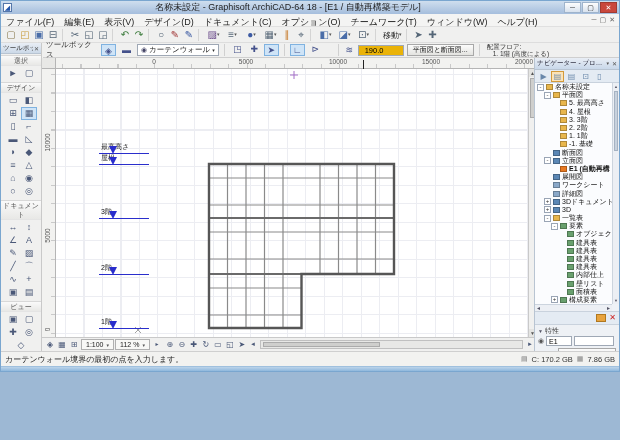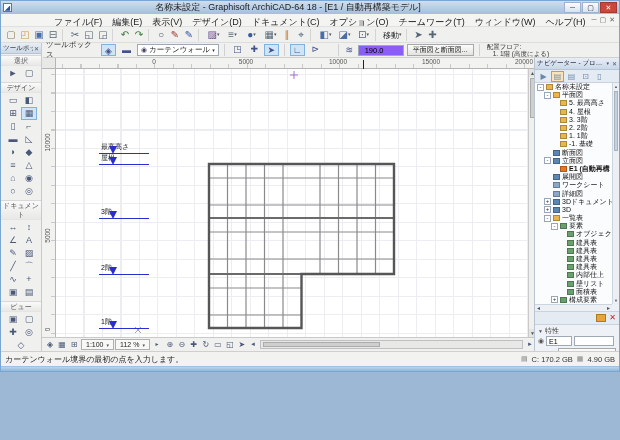--- a/index.html
+++ b/index.html
@@ -6,42 +6,42 @@
   *{box-sizing:border-box;}
   .win{position:relative;width:620px;height:372px;background:#f0f0ef;border:1px solid #7aa6cf;overflow:hidden;}
   
   .titlebar{position:absolute;left:0;top:0;right:0;height:13px;background:linear-gradient(#cfdeee,#a5bedd);display:flex;align-items:center;padding:0 2px;}
   .appicon{width:9px;height:9px;background:#fff;border:1px solid #5577aa;color:#2255aa;font-size:7px;line-height:7px;text-align:center;flex:0 0 auto;}
   .title{flex:1;text-align:center;font-size:9px;color:#1d1d1d;white-space:nowrap;overflow:hidden;}
   .wbtns{display:flex;gap:1px;flex:0 0 auto;}
   .wbtn{width:17px;height:11px;font-size:7px;line-height:10px;text-align:center;color:#333;background:linear-gradient(#fdfdfd,#d8e2ee);border:1px solid #9fb4cc;}
   .wbtn.close{background:#c9473d;color:#fff;border-color:#a03a32;}
   
-  .menubar{position:absolute;left:0;top:13px;right:0;height:13px;background:#f4f4f3;border-bottom:1px solid #e0e0e0;display:flex;align-items:center;padding-left:48px;}
+  .menubar{position:absolute;left:0;top:13px;right:0;height:13px;background:#f4f4f3;border-bottom:1px solid #e0e0e0;display:flex;align-items:center;}
   .menuitem{font-size:9px;color:#222;padding:0 5px;line-height:13px;white-space:nowrap;}
   .mdictrls{margin-left:auto;display:flex;gap:3px;padding-right:4px;}
   .mdictrls span{font-size:7px;color:#666;line-height:12px;}
   
   .toolbar1{position:absolute;left:0;top:26px;right:0;height:16px;background:#f0f0ef;border-bottom:1px solid #ddd;display:flex;align-items:center;padding-left:3px;}
   .t1i{width:14px;height:13px;font-size:10px;line-height:13px;text-align:center;color:#4a5878;flex:0 0 auto;cursor:default;}
   .t1i.dd{width:19px;}
   .t1i.dd::after{content:"▾";font-size:5px;color:#555;vertical-align:2px;}
   .t1i.txt{width:auto;font-size:8px;padding:0 2px;color:#222;}
   .t1i.sep{width:4px;border-left:1px solid #d4d4d4;margin:0 2px;height:12px;}
   
   .toolbar2{position:absolute;left:42px;top:42px;right:0;height:15px;background:#f0f0ef;border-bottom:1px solid #cfcfcf;display:flex;align-items:center;gap:3px;padding-left:3px;}
   .iblabel{font-size:7.5px;color:#333;width:52px;}
   .ibico{width:15px;height:12px;text-align:center;font-size:9px;line-height:12px;color:#44518b;}
   .ibico.hl,.geob.hl{background:#cfe4f7;border:1px solid #7fb2e0;}
   .ibdrop{height:12px;background:#fff;border:1px solid #9fa8b5;display:flex;align-items:center;font-size:7.5px;padding:0 3px;gap:2px;color:#222;}
   .ibdrop .eye{font-size:7px;color:#446;}
   .ibdrop .dd{font-size:5px;color:#333;}
   .geob{width:15px;height:12px;text-align:center;font-size:9px;line-height:11px;color:#44518b;}
   .vsep2{width:1px;height:12px;background:#d0d0d0;margin:0 2px;}
-  .ibinput{width:46px;height:11px;border:1px solid #9fa8b5;background:#8b5cf6;font-size:7.5px;padding:0 6px;font-family:inherit;}
+  .ibinput{width:46px;height:11px;border:1px solid #9fa8b5;background:#eab308;font-size:7.5px;padding:0 6px;font-family:inherit;}
   .ibbtn{height:12px;font-size:7px;background:linear-gradient(#fcfcfc,#e3e3e0);border:1px solid #a8a8a8;padding:0 5px;color:#222;}
   .floorinfo{display:flex;flex-direction:column;line-height:7px;padding-left:2px;}
   .floorinfo .fl1{font-size:6.5px;color:#333;}
   .floorinfo .fl2{font-size:6.5px;color:#333;padding-left:6px;}
   
   .toolbox{position:absolute;left:0;top:42px;width:41px;bottom:20px;background:#f0f0ef;border-right:1px solid #c9c9c9;}
   .tbhead{height:11px;background:linear-gradient(#e9eef5,#ccd9e8);font-size:6.5px;color:#333;display:flex;align-items:center;padding:0 2px;border-bottom:1px solid #b8c4d2;}
   .tbhead .x{margin-left:auto;font-size:6px;color:#555;}
   .tbsec{font-size:7px;color:#555;text-align:center;border-top:1px solid #d8d8d8;border-bottom:1px solid #e4e4e4;background:linear-gradient(#fafafa,#e8e8e6);line-height:9px;margin-top:1px;}
   .tbgrid{display:flex;flex-wrap:wrap;justify-content:center;padding:1px 0;}
@@ -658,17 +658,17 @@
       </span>
     </div>
   </div>
 
   <div class="statusbar">
     <span>カーテンウォール境界の最初の点を入力します。</span>
     <span class="sbright">
       <span class="ic">▤</span>
       <span>C: 170.2 GB</span>
       <span class="ic">▦</span>
-      <span>4.90 GB</span>
+      <span>7.86 GB</span>
     </span>
   </div>
   <div class="botframe"></div>
 </div>
 
 </body></html>

